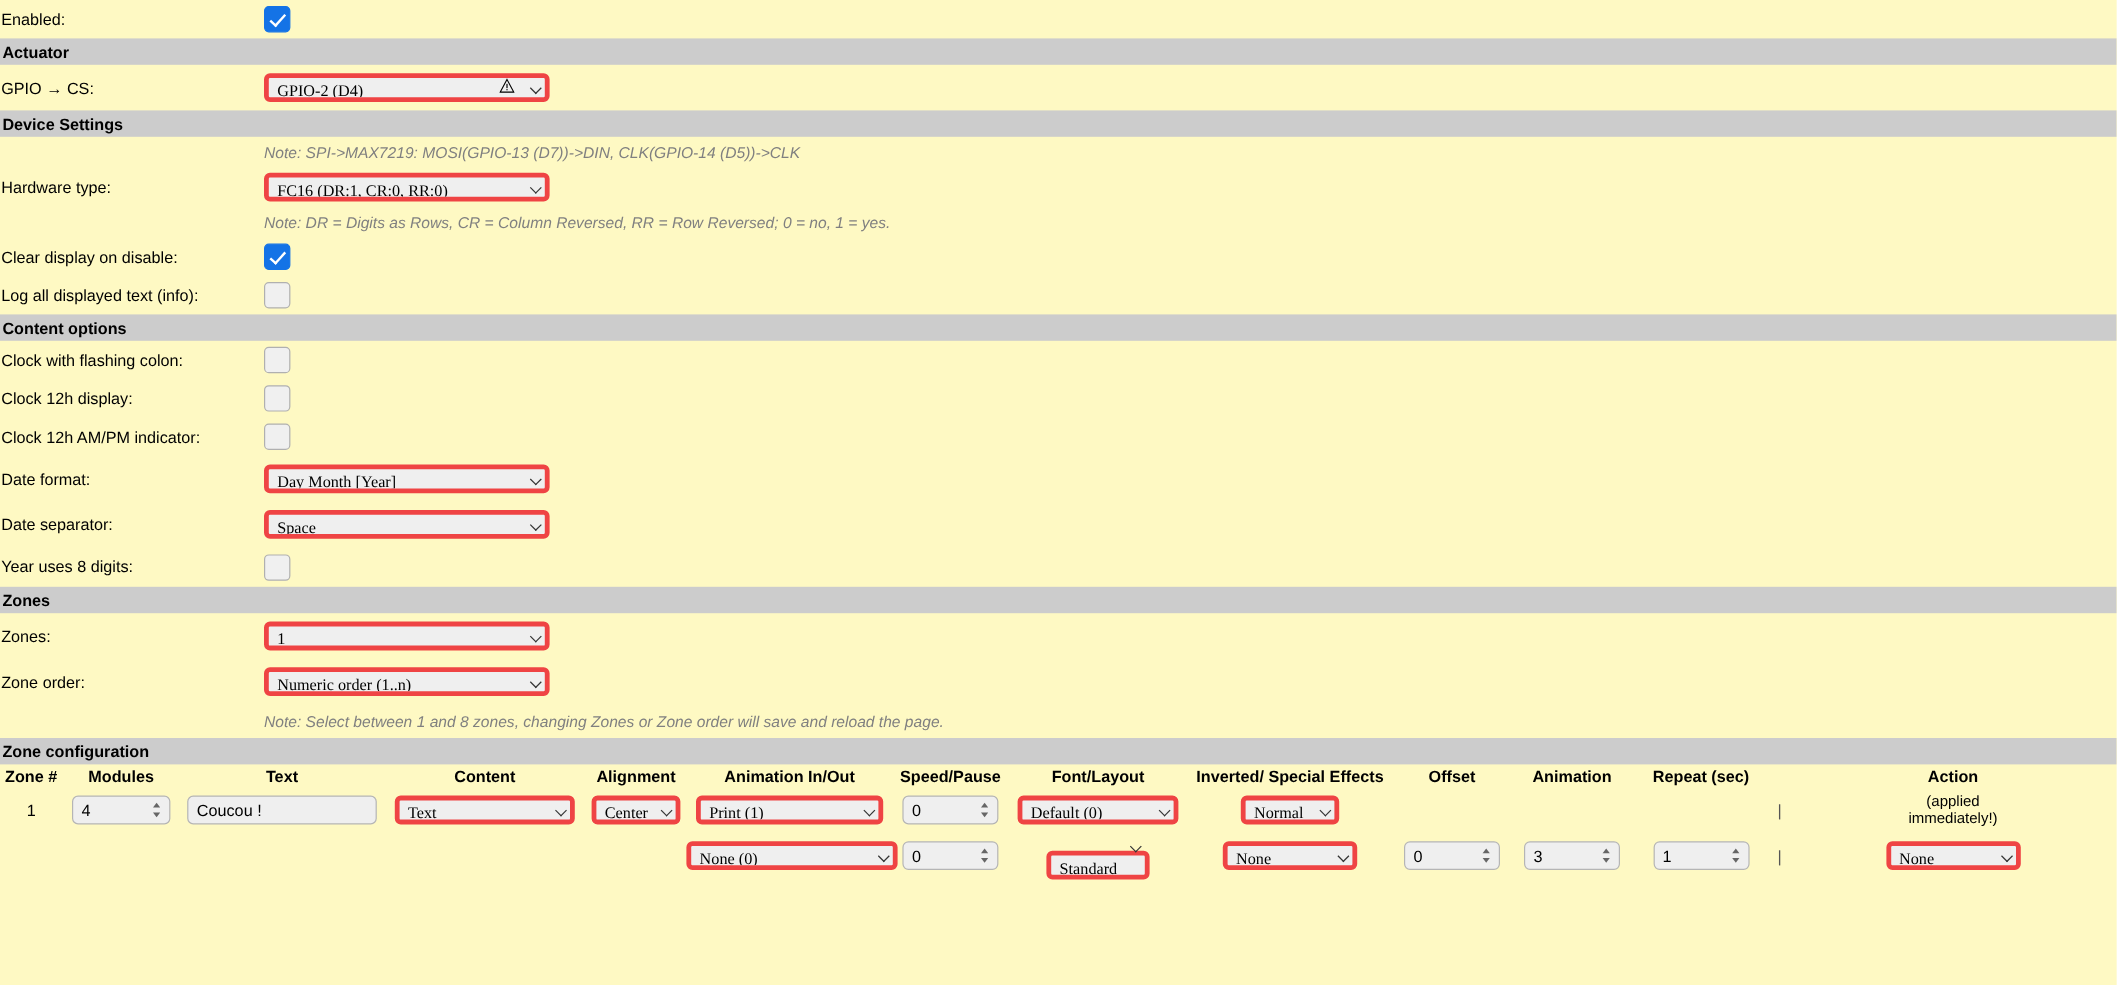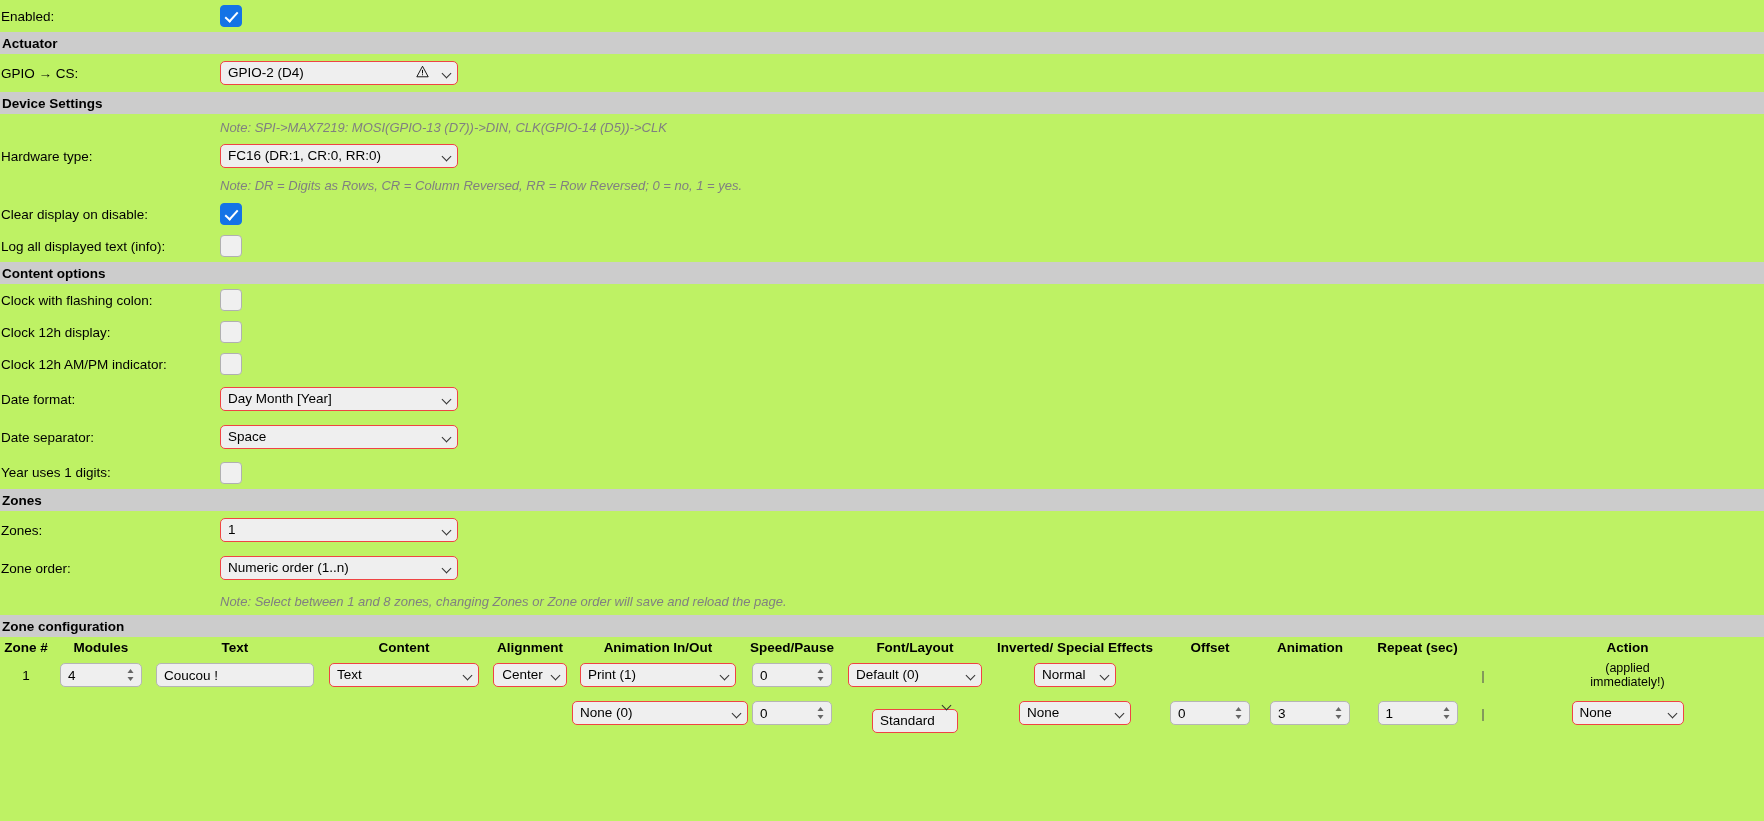--- a/index.html
+++ b/index.html
@@ -9,21 +9,21 @@
     background: #ffffff;
     font-family: "Liberation Sans", sans-serif;
     font-size: 13px;
     color: #000000;
   }
   .page {
     width: 1764px;
     height: 821px;
     position: relative;
     overflow: hidden;
-    background: #bef264;
+    background: #fef9c3;
   }
 
   
   .row {
     display: flex;
     align-items: center;
     width: 100%;
     min-height: 32px;
   }
   .row-label {
@@ -91,24 +91,24 @@
     border: solid #ffffff;
     border-width: 0 2.2px 2.2px 0;
     transform: rotate(42deg);
   }
 
   
   .sel {
     appearance: none;
     -webkit-appearance: none;
     background: #efefef;
-    border: 1px solid #ef4444;
+    border: 4px solid #ef4444;
     border-radius: 5px;
     height: 24px;
-    font-family: Liberation Sans, sans-serif;
+    font-family: Liberation Serif, serif;
     font-size: 13.5px;
     color: #000;
     padding: 0 22px 0 7px;
     cursor: pointer;
     line-height: 22px;
   }
   .sel-wrap {
     position: relative;
     display: inline-block;
   }
@@ -322,21 +322,21 @@
     <div class="row-field">
       <span class="sel-wrap">
         <select class="sel sel-wide">
           <option>Space</option>
         </select>
       </span>
     </div>
   </div>
 
   <div class="row" style="height:33px;">
-    <div class="row-label">Year uses 1 digits:</div>
+    <div class="row-label">Year uses 8 digits:</div>
     <div class="row-field">
       <span class="cb"></span>
     </div>
   </div>
 
   <div class="section-bar">Zones</div>
 
   <div class="row" style="height:38px;justify-content:flex-end;">
     <div class="row-label">Zones:</div>
     <div class="row-field">
@@ -402,21 +402,21 @@
         </td>
         <td>
           <span class="sel-wrap">
             <select class="sel" style="width:150px;">
               <option>Text</option>
             </select>
           </span>
         </td>
         <td>
           <span class="sel-wrap">
-            <select class="sel" style="width:74px;text-align:center;">
+            <select class="sel" style="width:74px;">
               <option>Center</option>
             </select>
           </span>
         </td>
         <td>
           <span class="sel-wrap">
             <select class="sel" style="width:156px;">
               <option>Print (1)</option>
             </select>
           </span>

